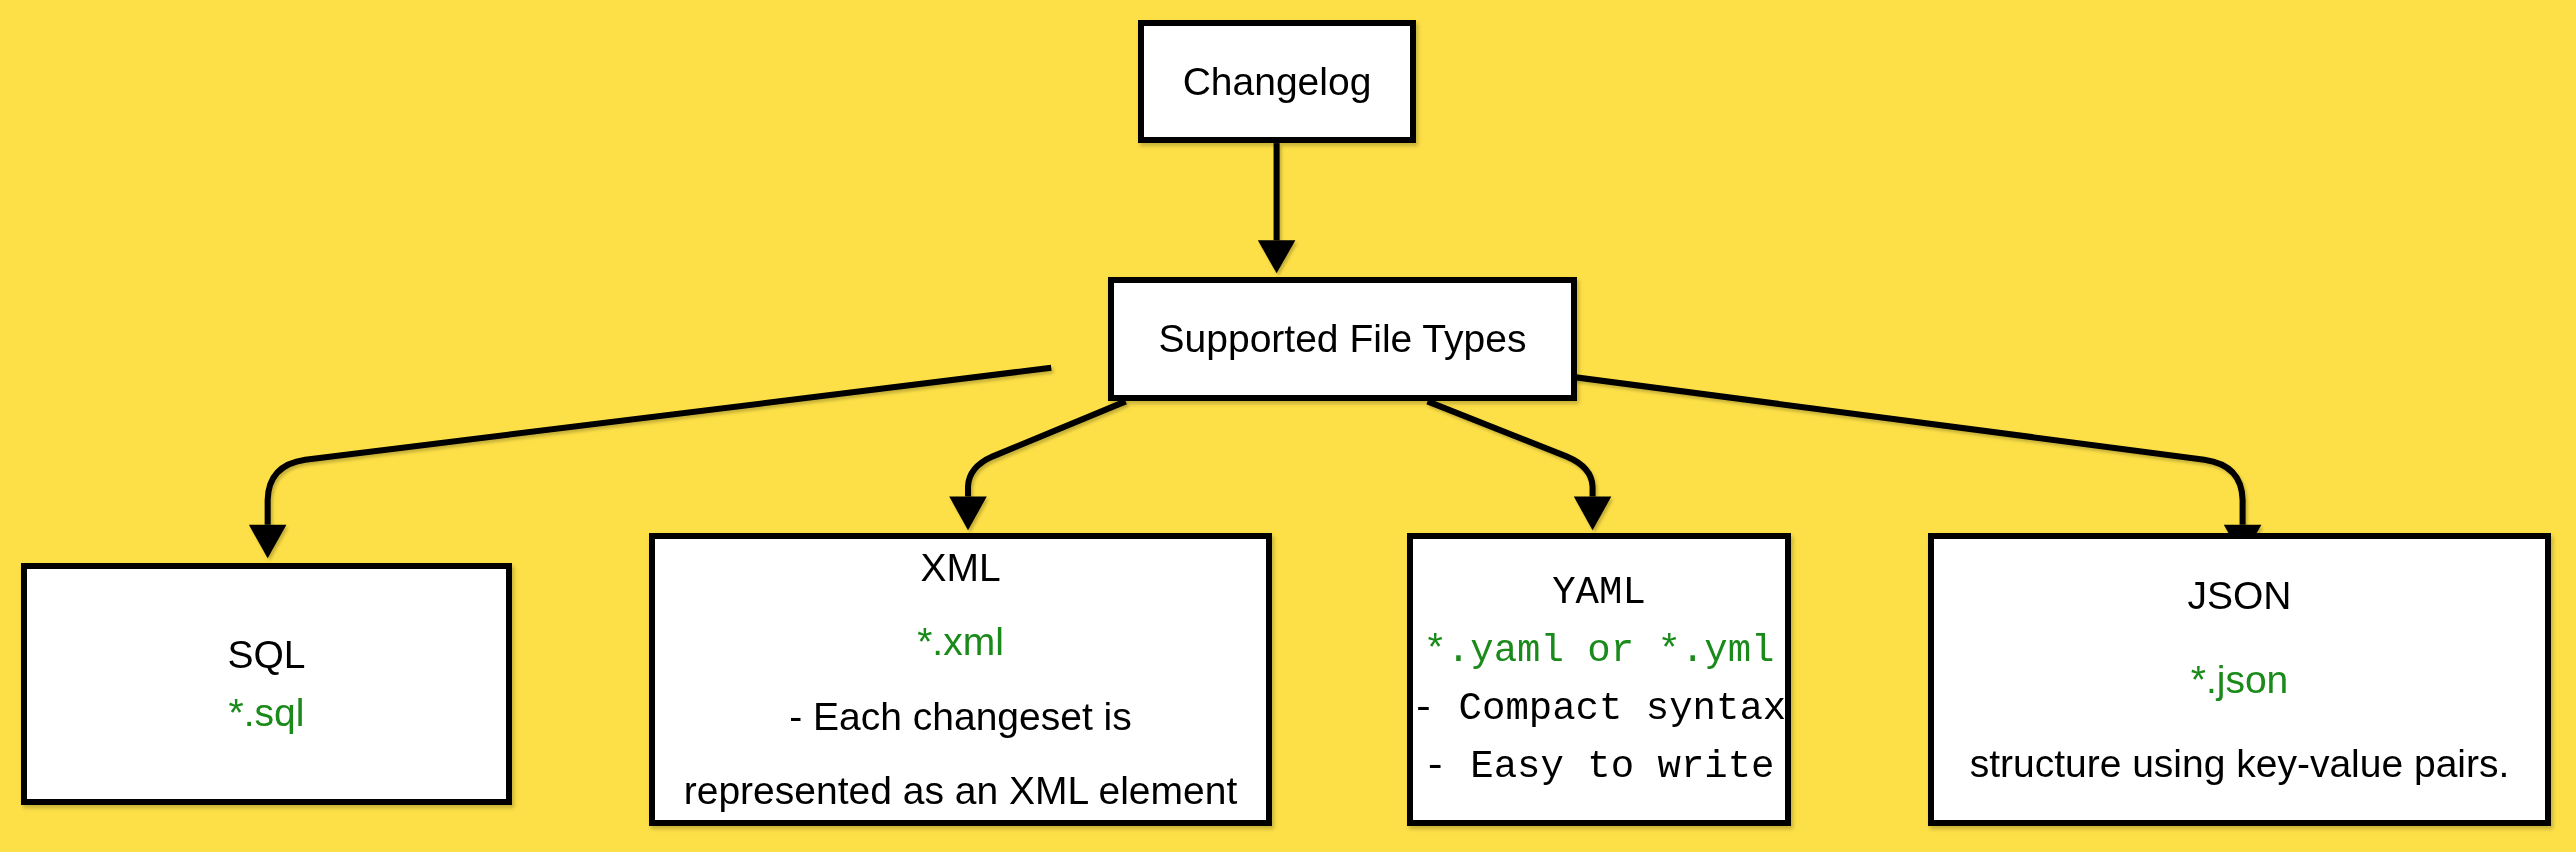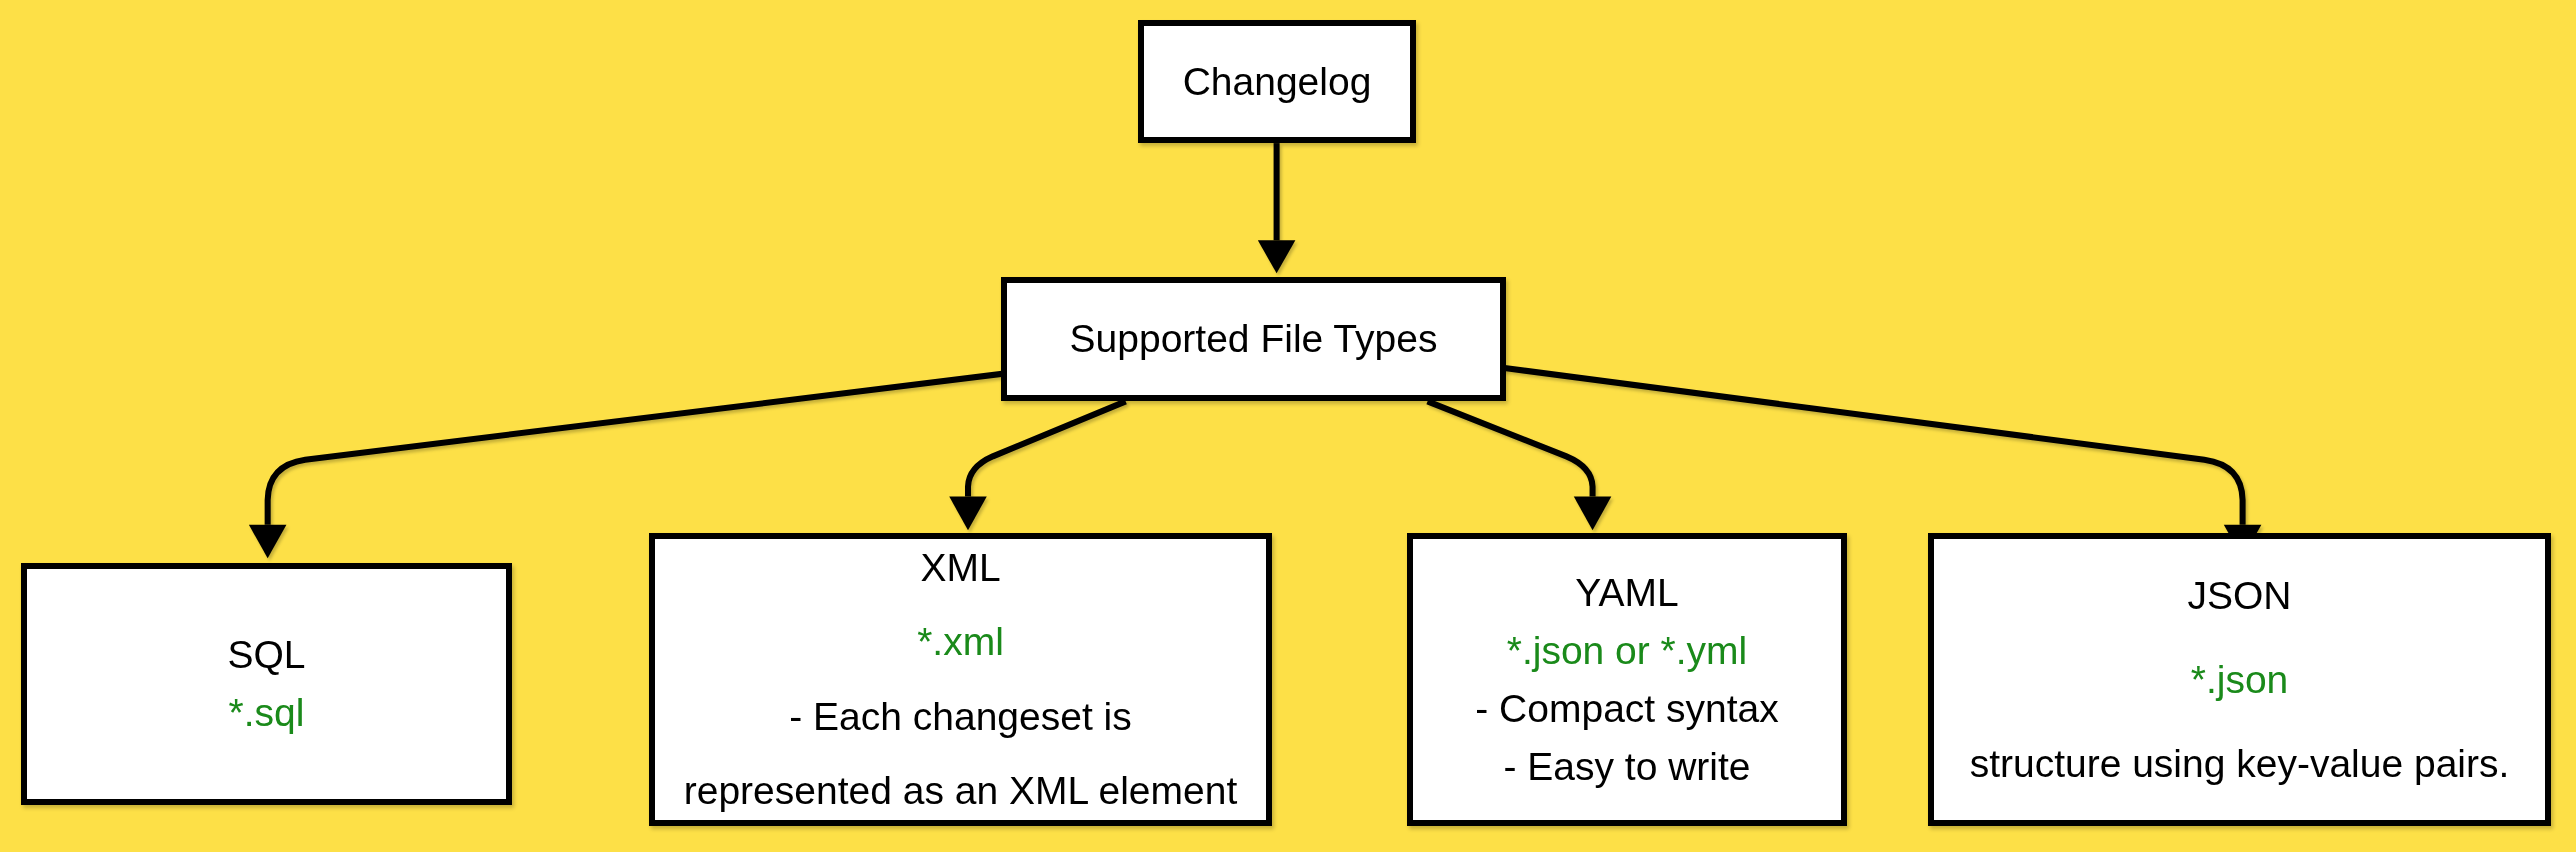--- a/index.html
+++ b/index.html
@@ -33,24 +33,24 @@
     justify-content: center;
     text-align: center;
     color: #000000;
     font-size: 39px;
     line-height: 58px;
   }
   .node .line { line-height: 58px; white-space: nowrap; }
   .node .pattern { color: var(--green, #1a8a1a); }
   
   #node-changelog  { left: 1138px; top: 20px;  width: 278px; height: 123px; }
-  #node-supported  { left: 1001px; top: 277px; width: 505px; height: 124px; }
+  #node-supported  { left: 1108px; top: 277px; width: 469px; height: 124px; }
   #node-sql        { left: 21px;   top: 563px; width: 491px; height: 242px; }
   #node-xml        { left: 649px;  top: 533px; width: 623px; height: 293px; justify-content: space-between; }
-  #node-yaml       { left: 1407px; top: 533px; width: 440px; height: 293px; }
+  #node-yaml       { left: 1407px; top: 533px; width: 384px; height: 293px; font-family: Liberation Mono, monospace; }
   #node-json       { left: 1928px; top: 533px; width: 623px; height: 293px; gap: 26px; }
   .edge-line {
     fill: none;
     stroke: #000000;
     stroke-width: 9;
     stroke-linejoin: round;
     stroke-linecap: flat;
   }
   .edge-head { fill: #000000; stroke: none; }
 </style>
@@ -104,21 +104,21 @@
 
   <div class="node" id="node-xml">
     <div class="line">XML</div>
     <div class="line pattern">*.xml</div>
     <div class="line">- Each changeset is</div>
     <div class="line">represented as an XML element</div>
   </div>
 
   <div class="node" id="node-yaml">
     <div class="line">YAML</div>
-    <div class="line pattern">*.json or *.yml</div>
+    <div class="line pattern">*.yaml or *.yml</div>
     <div class="line">- Compact syntax</div>
     <div class="line">- Easy to write</div>
   </div>
 
   <div class="node" id="node-json">
     <div class="line">JSON</div>
     <div class="line pattern">*.json</div>
     <div class="line">structure using key-value pairs.</div>
   </div>
 

